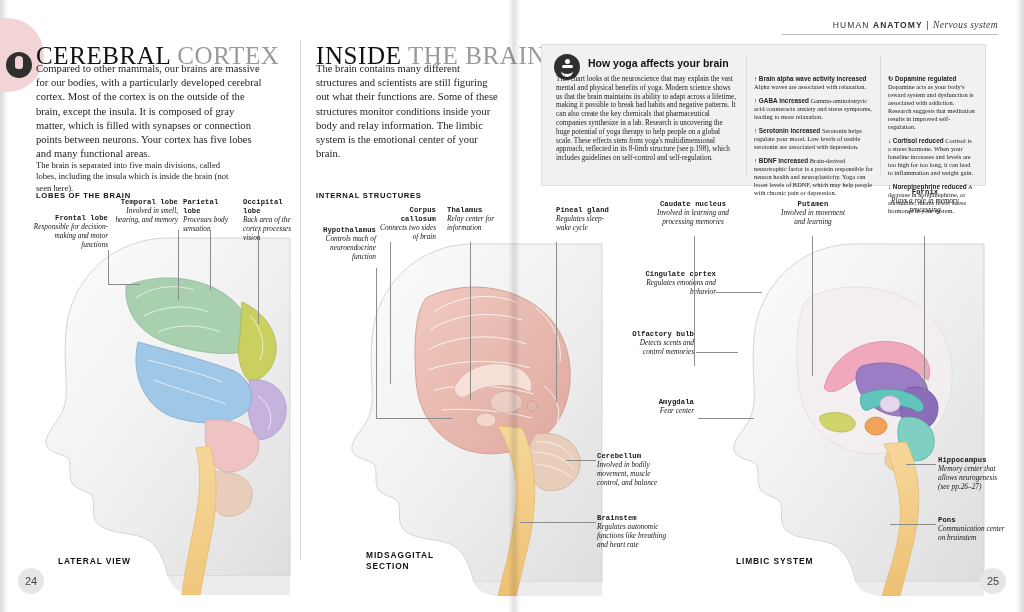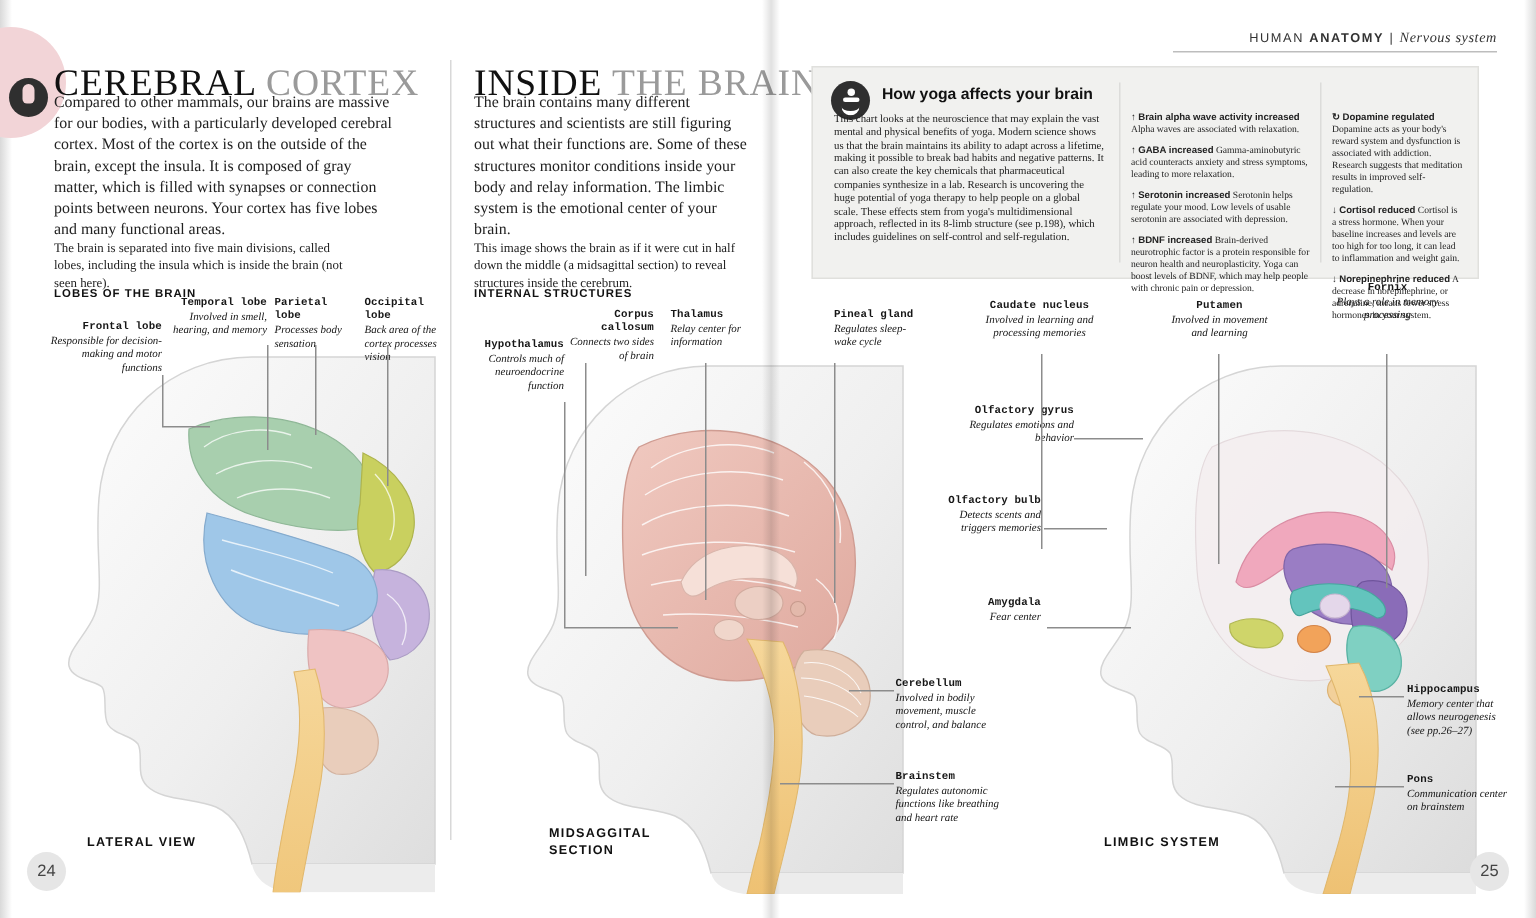--- a/index.html
+++ b/index.html
@@ -232,21 +232,20 @@
   <div class="folio left">24</div>
 
   <div style="position:absolute;left:300px;top:40px;width:0.8px;height:520px;background:#d8d8d8;"></div>
 
   <h1 class="title" style="left:316px;top:42px;">
     <span>INSIDE</span>
     <span class="light">THE BRAIN</span>
   </h1>
   <div class="intro" style="left:316px;top:62px;width:186px;">The brain contains many different structures and scientists are still figuring out what their functions are. Some of these structures monitor conditions inside your body and relay information. The limbic system is the emotional center of your brain.</div>
   <div class="subhead" style="left:316px;top:150px;">INTERNAL STRUCTURES</div>
-  <div class="subbody" style="left:316px;top:160px;width:186px;">This image shows the brain as if it were cut in half down the middle (a midsagittal section) to reveal structures inside the cerebrum.</div>
 
   <div class="art" style="left:330px;top:238px;width:280px;height:358px;">
     <svg width="280" height="358" viewBox="0 0 280 358">
       <defs>
         <linearGradient id="gskin2" x1="0" y1="0" x2="1" y2="1">
           <stop offset="0%" stop-color="#fdfdfd"></stop>
             <stop offset="55%" stop-color="#efefef"></stop>
             <stop offset="100%" stop-color="#dedede"></stop>
         </linearGradient>
         <linearGradient id="gbrain2" x1="0" y1="0" x2="1" y2="1">
@@ -439,26 +438,26 @@
   </div>
   <div class="callout ta-c" style="left:778px;top:200px;width:70px;">
     <span class="hd">Putamen</span>
     <span class="ds">Involved in movement and learning</span>
   </div>
   <div class="callout ta-c" style="left:890px;top:188px;width:70px;">
     <span class="hd">Fornix</span>
     <span class="ds">Plays a role in memory processing</span>
   </div>
   <div class="callout ta-r" style="left:630px;top:270px;width:86px;">
-    <span class="hd">Olfactory gyrus</span>
+    <span class="hd">Cingulate cortex</span>
     <span class="ds">Regulates emotions and behavior</span>
   </div>
   <div class="callout ta-r" style="left:628px;top:330px;width:66px;">
     <span class="hd">Olfactory bulb</span>
-    <span class="ds">Detects scents and triggers memories</span>
+    <span class="ds">Detects scents and control memories</span>
   </div>
   <div class="callout ta-r" style="left:630px;top:398px;width:64px;">
     <span class="hd">Amygdala</span>
     <span class="ds">Fear center</span>
   </div>
   <div class="callout ta-l" style="left:938px;top:456px;width:72px;">
     <span class="hd">Hippocampus</span>
     <span class="ds">Memory center that allows neurogenesis (see pp.26–27)</span>
   </div>
   <div class="callout ta-l" style="left:938px;top:516px;width:72px;">

